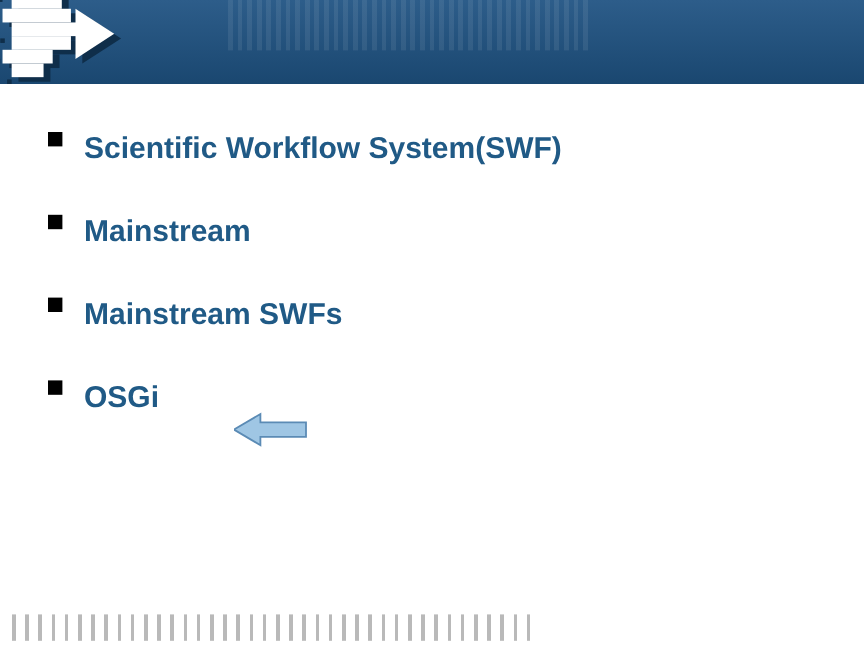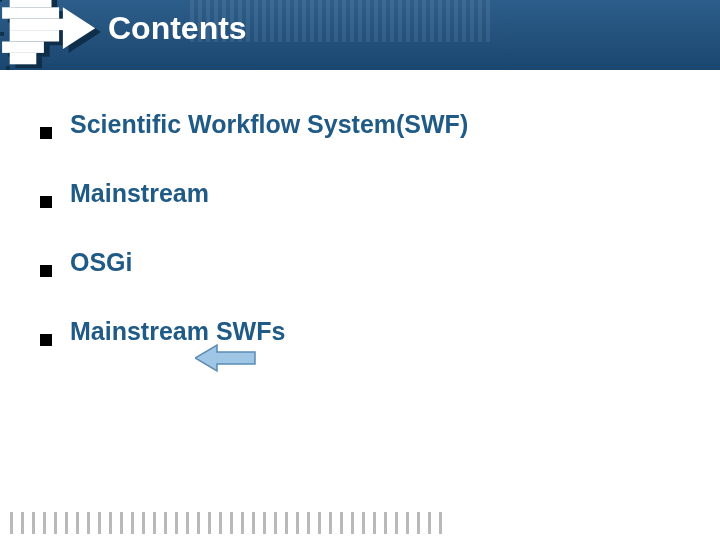--- a/index.html
+++ b/index.html
@@ -51,21 +51,21 @@
 
   
   .content {
     position: absolute;
     top: 110px;
     left: 40px;
     right: 40px;
   }
   .item {
     display: flex;
-    align-items: flex-end;
+    align-items: flex-start;
     margin-bottom: 40px;
   }
   .bullet {
     width: 12px;
     height: 12px;
     background: #000;
     margin-right: 18px;
     flex: 0 0 auto;
   }
   .item-label {
@@ -95,21 +95,20 @@
       transparent 3px, transparent 11px);
   }
 </style>
 </head>
 <body>
 
 <div class="slide">
 
   <div class="header-bar">
     <div class="header-stripes"></div>
-    <div class="header-title">Contents</div>
   </div>
 
   <svg class="hand-graphic" viewBox="0 0 120 100">
 
     <g fill="#0f2e4a">
       <rect x="22" y="6" width="44" height="12"></rect>
       <rect x="14" y="18" width="60" height="12"></rect>
       <rect x="22" y="30" width="70" height="12"></rect>
       <polygon points="78,18 112,40 78,62"></polygon>
       <rect x="22" y="42" width="52" height="12"></rect>
@@ -141,25 +140,25 @@
     <div class="item">
       <span class="bullet"></span>
       <span class="item-label">Scientific Workflow System(SWF)</span>
     </div>
     <div class="item">
       <span class="bullet"></span>
       <span class="item-label">Mainstream</span>
     </div>
     <div class="item">
       <span class="bullet"></span>
-      <span class="item-label">OSGi</span>
+      <span class="item-label">Mainstream SWFs</span>
     </div>
     <div class="item">
       <span class="bullet"></span>
-      <span class="item-label">Mainstream SWFs</span>
+      <span class="item-label">OSGi</span>
     </div>
   </div>
 
   <svg class="callout-arrow" viewBox="0 0 62 30">
     <polygon points="0,15 22,2 22,9 60,9 60,21 22,21 22,28" fill="#9fc6e4" stroke="#5b8bb5" stroke-width="1.5"></polygon>
   </svg>
 
   <div class="bottom-ticks"></div>
 
 </div>

